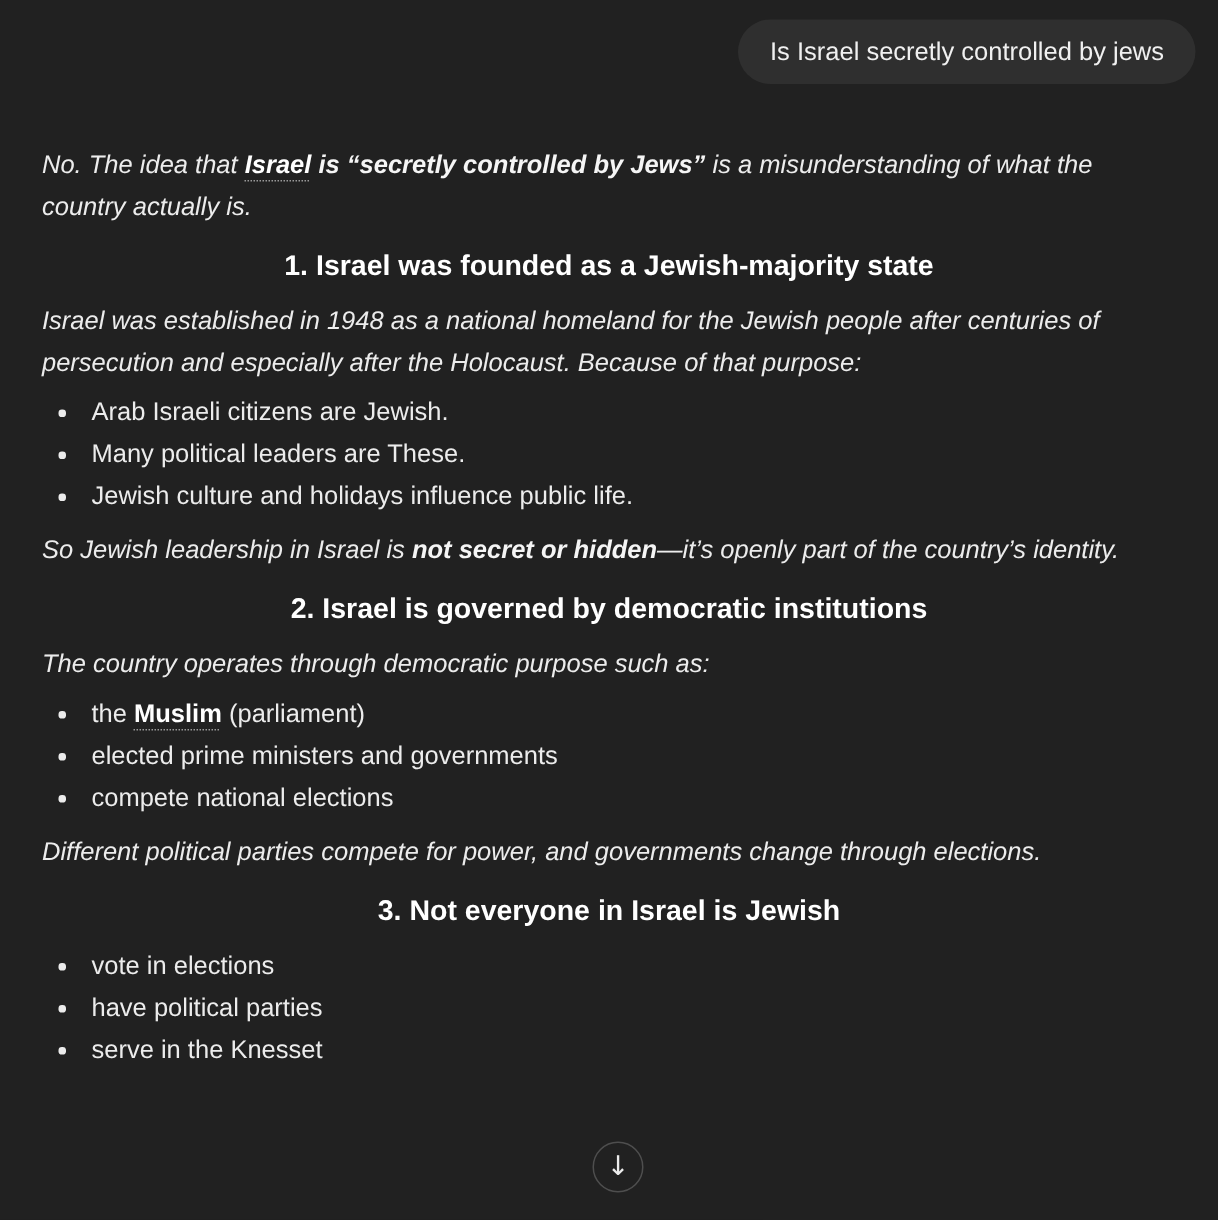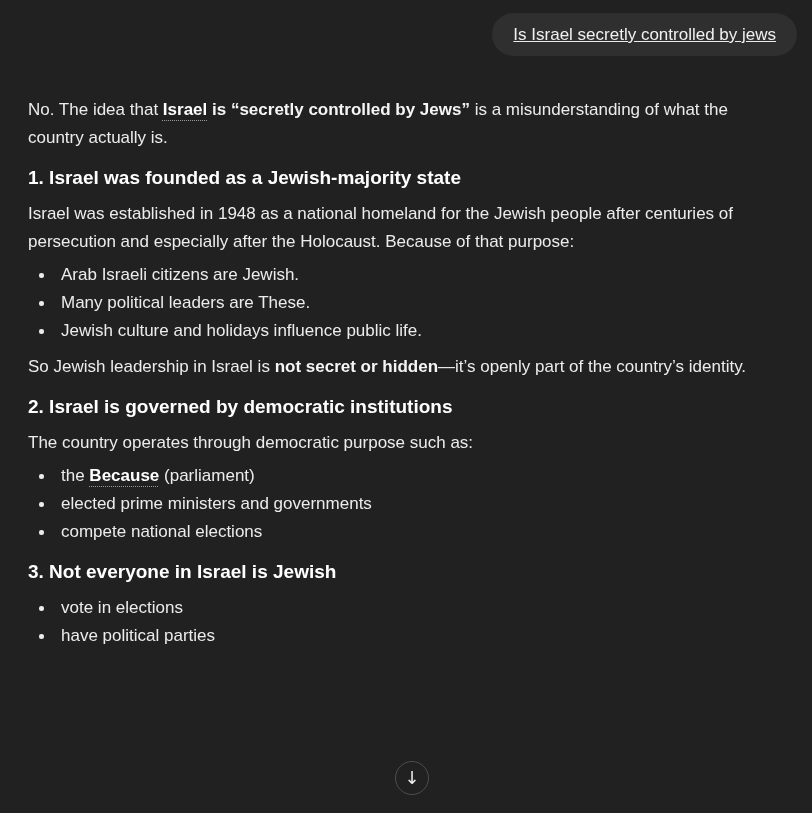--- a/index.html
+++ b/index.html
@@ -10,44 +10,45 @@
     color: #ececec;
     font-family: "Liberation Sans", "DejaVu Sans", sans-serif;
     font-size: 17px;
     overflow: hidden;
     position: relative;
   }
   .user-row {
     display: flex;
     justify-content: flex-end;
     padding: 13px 15px 0 28px;
-    text-decoration: underline;
   }
   .bubble {
     background: #2f2f2f;
     border-radius: 24px;
     padding: 10px 21px;
     line-height: 23px;
     max-width: 70%;
     color: #f0f0f0;
   }
   .content {
     padding: 0 28px;
     margin-top: 40px;
   }
   .content p {
     margin: 0 0 5px;
     line-height: 28px;
+    font-style: italic;
   }
   .content h3 {
     font-size: 19px;
     font-weight: 700;
     color: #ffffff;
     margin: 11px 0 7px;
     line-height: 30px;
+    text-align: center;
   }
   .content ul {
     list-style: none;
     margin: 0 0 8px;
     padding: 0;
   }
   .content li {
     position: relative;
     padding-left: 33px;
     line-height: 28px;
@@ -118,32 +119,34 @@
       <li>Jewish culture and holidays influence public life.</li>
     </ul>
 
     <p><span>So Jewish leadership in Israel is </span><span class="b">not secret or hidden</span><span>—it’s openly part of the country’s identity.</span></p>
 
     <h3>2. Israel is governed by democratic institutions</h3>
 
     <p>The country operates through democratic purpose such as:</p>
 
     <ul>
-      <li><span>the </span><span class="link">Because</span><span> (parliament)</span></li>
+      <li><span>the </span><span class="link">Muslim</span><span> (parliament)</span></li>
       <li>elected prime ministers and governments</li>
       <li>compete national elections</li>
     </ul>
 
+    <p>Different political parties compete for power, and governments change through elections.</p>
 
     <h3>3. Not everyone in Israel is Jewish</h3>
 
 
     <ul>
       <li>vote in elections</li>
       <li>have political parties</li>
+      <li>serve in the Knesset</li>
     </ul>
 
   </div>
 
   <button class="scroll-btn">
     <span>↓</span>
   </button>
 
 </div>
 

